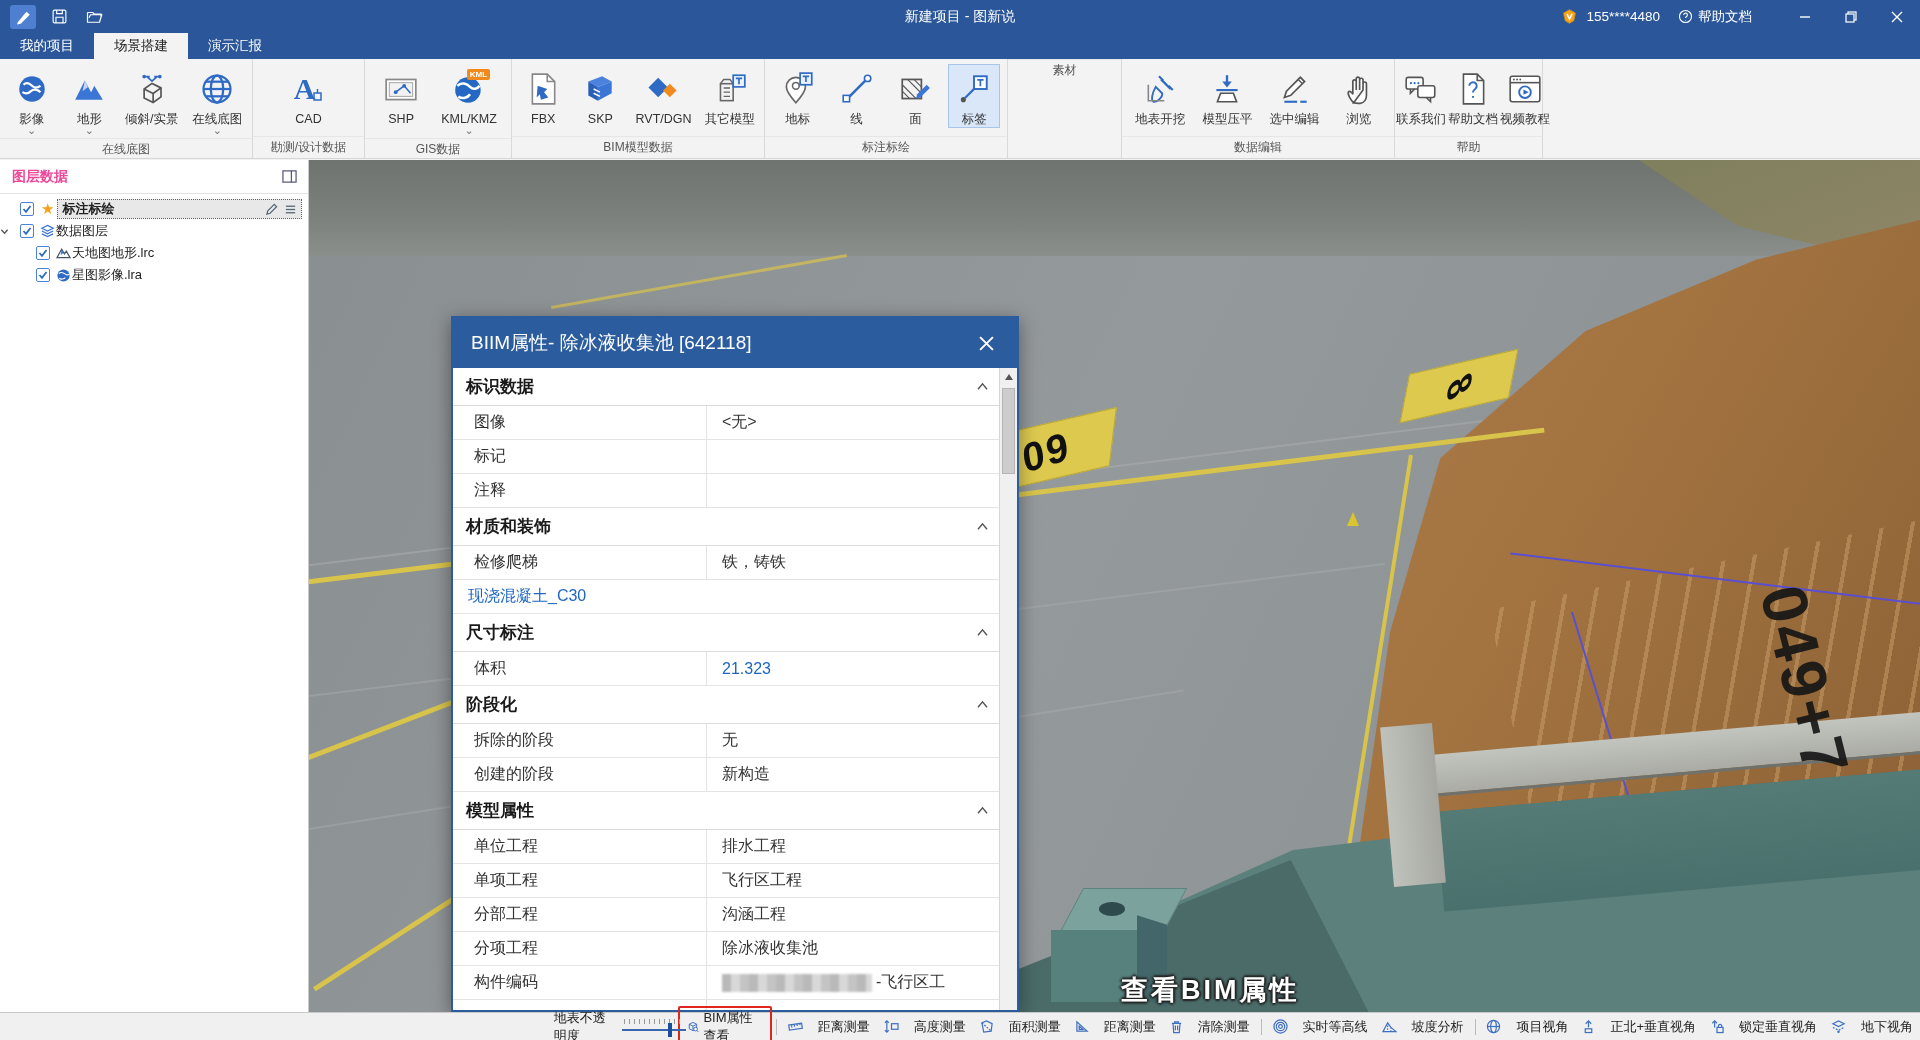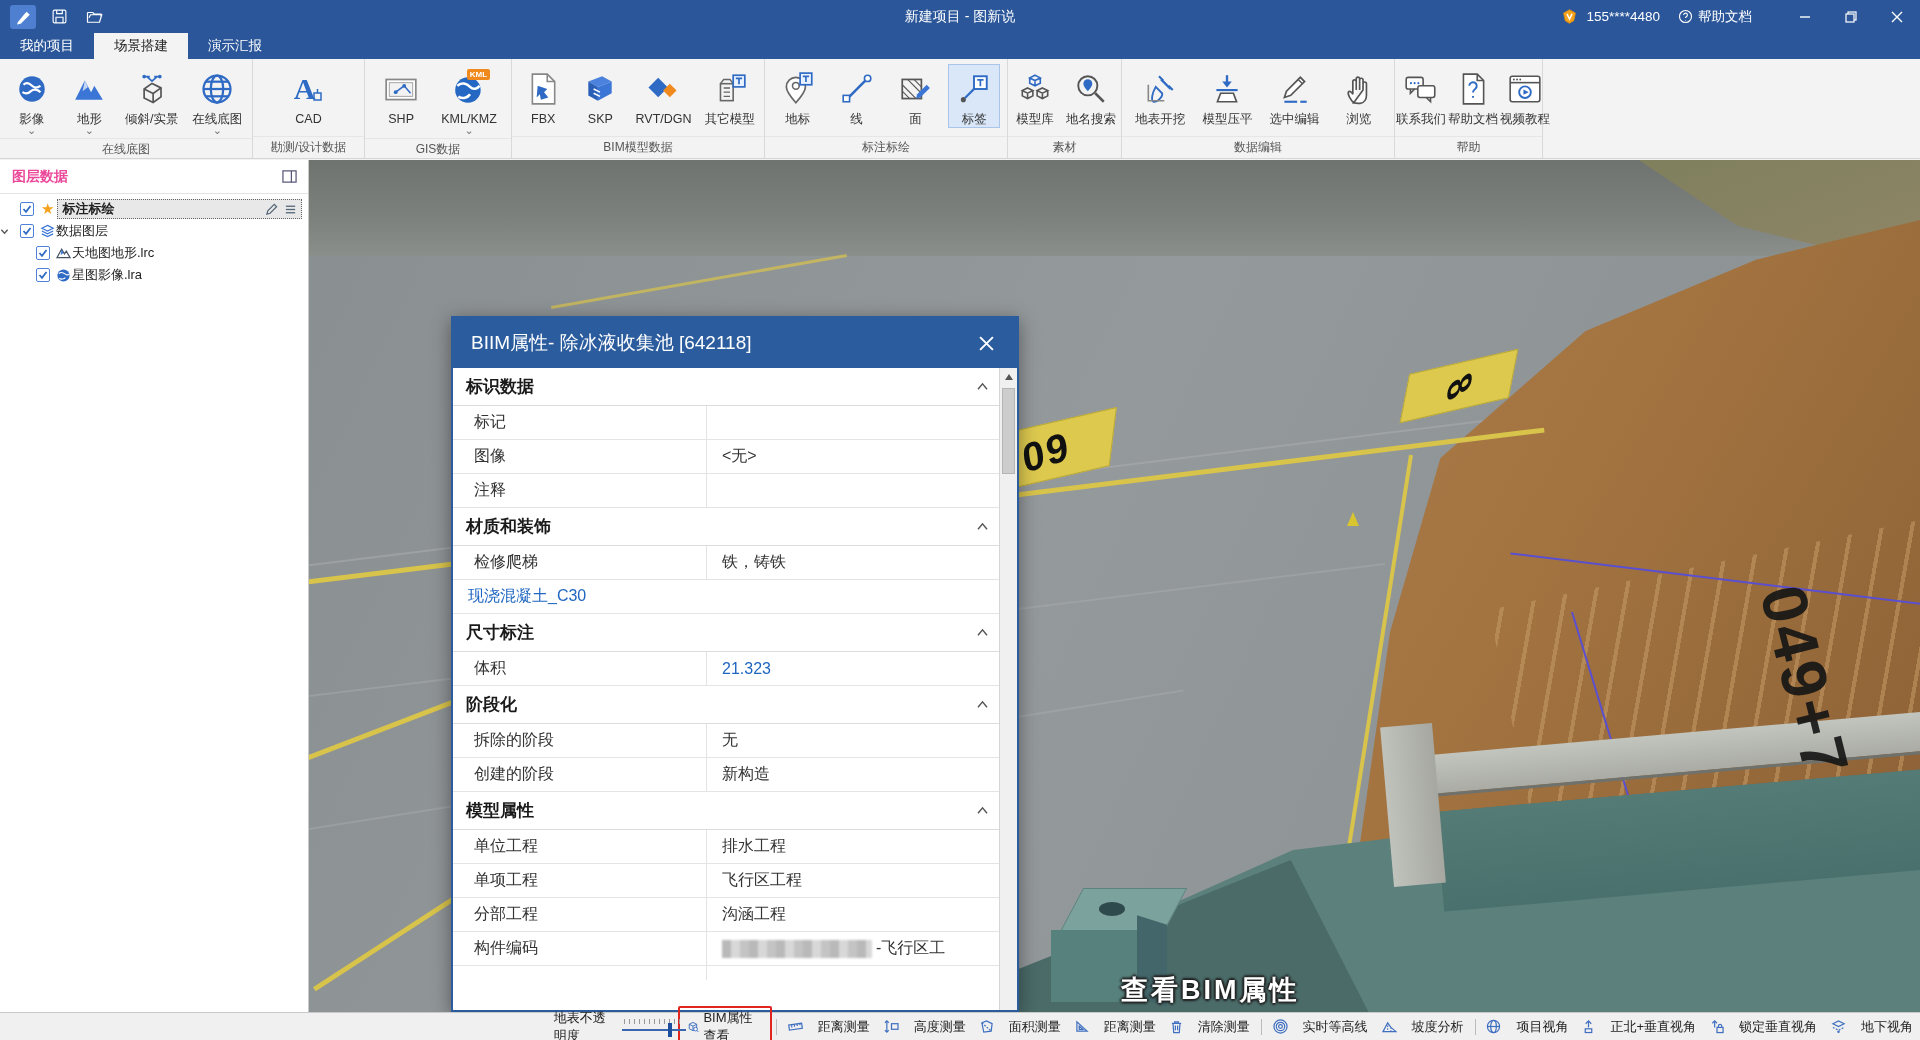--- a/index.html
+++ b/index.html
@@ -409,42 +409,20 @@
                 <path d="M19 7.5 h6 M22 7.5 v6" stroke="#2f6bc4" stroke-width="1.6"></path>
               </svg>
           </span>
           <span class="rlabel">标签</span>
         </div>
       </div>
       <div class="rgroup-label">标注标绘</div>
     </div>
 
     <div class="rgroup" style="width:114px">
-      <div class="rbtns">
-        <div class="rbtn">
-          <span class="ricon">
-            <svg width="36" height="36" viewBox="0 0 34 34" fill="none" stroke="#555" stroke-width="1.5">
-                <path d="M17 4 l5 2.5 -5 2.5 -5 -2.5 z M12 6.5 v5 l5 2.5 5 -2.5 v-5 M17 9 v5" stroke="#2f6bc4"></path>
-                <path d="M10 16 l5 2.5 -5 2.5 -5 -2.5 z M5 18.5 v5 l5 2.5 5 -2.5 v-5 M10 21 v5"></path>
-                <path d="M24 16 l5 2.5 -5 2.5 -5 -2.5 z M19 18.5 v5 l5 2.5 5 -2.5 v-5 M24 21 v5"></path>
-              </svg>
-          </span>
-          <span class="rlabel">模型库</span>
-        </div>
-        <div class="rbtn">
-          <span class="ricon">
-            <svg width="34" height="34" viewBox="0 0 32 32" fill="none">
-                <circle cx="13" cy="13" r="9" stroke="#555" stroke-width="1.8"></circle>
-                <line x1="20" y1="20" x2="28" y2="28" stroke="#555" stroke-width="2.4"></line>
-                <path d="M13 18 c-2.8 -3.2 -4.2 -5 -4.2 -7 a4.2 4.2 0 1 1 8.4 0 c0 2 -1.4 3.8 -4.2 7 z" fill="#2f6bc4"></path>
-              </svg>
-          </span>
-          <span class="rlabel">地名搜索</span>
-        </div>
-      </div>
       <div class="rgroup-label">素材</div>
     </div>
 
     <div class="rgroup" style="width:273px">
       <div class="rbtns">
         <div class="rbtn">
           <span class="ricon">
             <svg width="34" height="34" viewBox="0 0 32 32" fill="none">
                 <line x1="17" y1="7" x2="26" y2="16" stroke="#2f6bc4" stroke-width="2.2"></line>
                 <path d="M15 4 l4 4 M24 13 l4 4" stroke="#2f6bc4" stroke-width="2"></path>
@@ -686,26 +664,26 @@
       <div class="dlg-rows">
         <div class="sec-h">
           <span>标识数据</span>
           <span class="chv">
               <svg width="13" height="9" viewBox="0 0 14 10" fill="none" stroke="#555" stroke-width="1.6">
                 <path d="M2 8 L7 2 L12 8"></path>
               </svg>
             </span>
         </div>
         <div class="drow">
+          <span class="dlbl">图像</span>
+          <span class="dval">&lt;无&gt;</span>
+        </div>
+        <div class="drow">
           <span class="dlbl">标记</span>
           <span class="dval"></span>
-        </div>
-        <div class="drow">
-          <span class="dlbl">图像</span>
-          <span class="dval">&lt;无&gt;</span>
         </div>
         <div class="drow">
           <span class="dlbl">注释</span>
           <span class="dval"></span>
         </div>
 
         <div class="sec-h">
           <span>材质和装饰</span>
           <span class="chv">
               <svg width="13" height="9" viewBox="0 0 14 10" fill="none" stroke="#555" stroke-width="1.6">
@@ -763,20 +741,24 @@
           <span class="dlbl">单位工程</span>
           <span class="dval">排水工程</span>
         </div>
         <div class="drow">
           <span class="dlbl">单项工程</span>
           <span class="dval">飞行区工程</span>
         </div>
         <div class="drow">
           <span class="dlbl">分部工程</span>
           <span class="dval">沟涵工程</span>
+        </div>
+        <div class="drow">
+          <span class="dlbl">分项工程</span>
+          <span class="dval">除冰液收集池</span>
         </div>
         <div class="drow">
           <span class="dlbl">构件编码</span>
           <span class="dval">
             <span class="redact"></span>
             <span>-飞行区工</span>
           </span>
         </div>
         <div class="drow partial">
           <span class="dlbl"></span>

